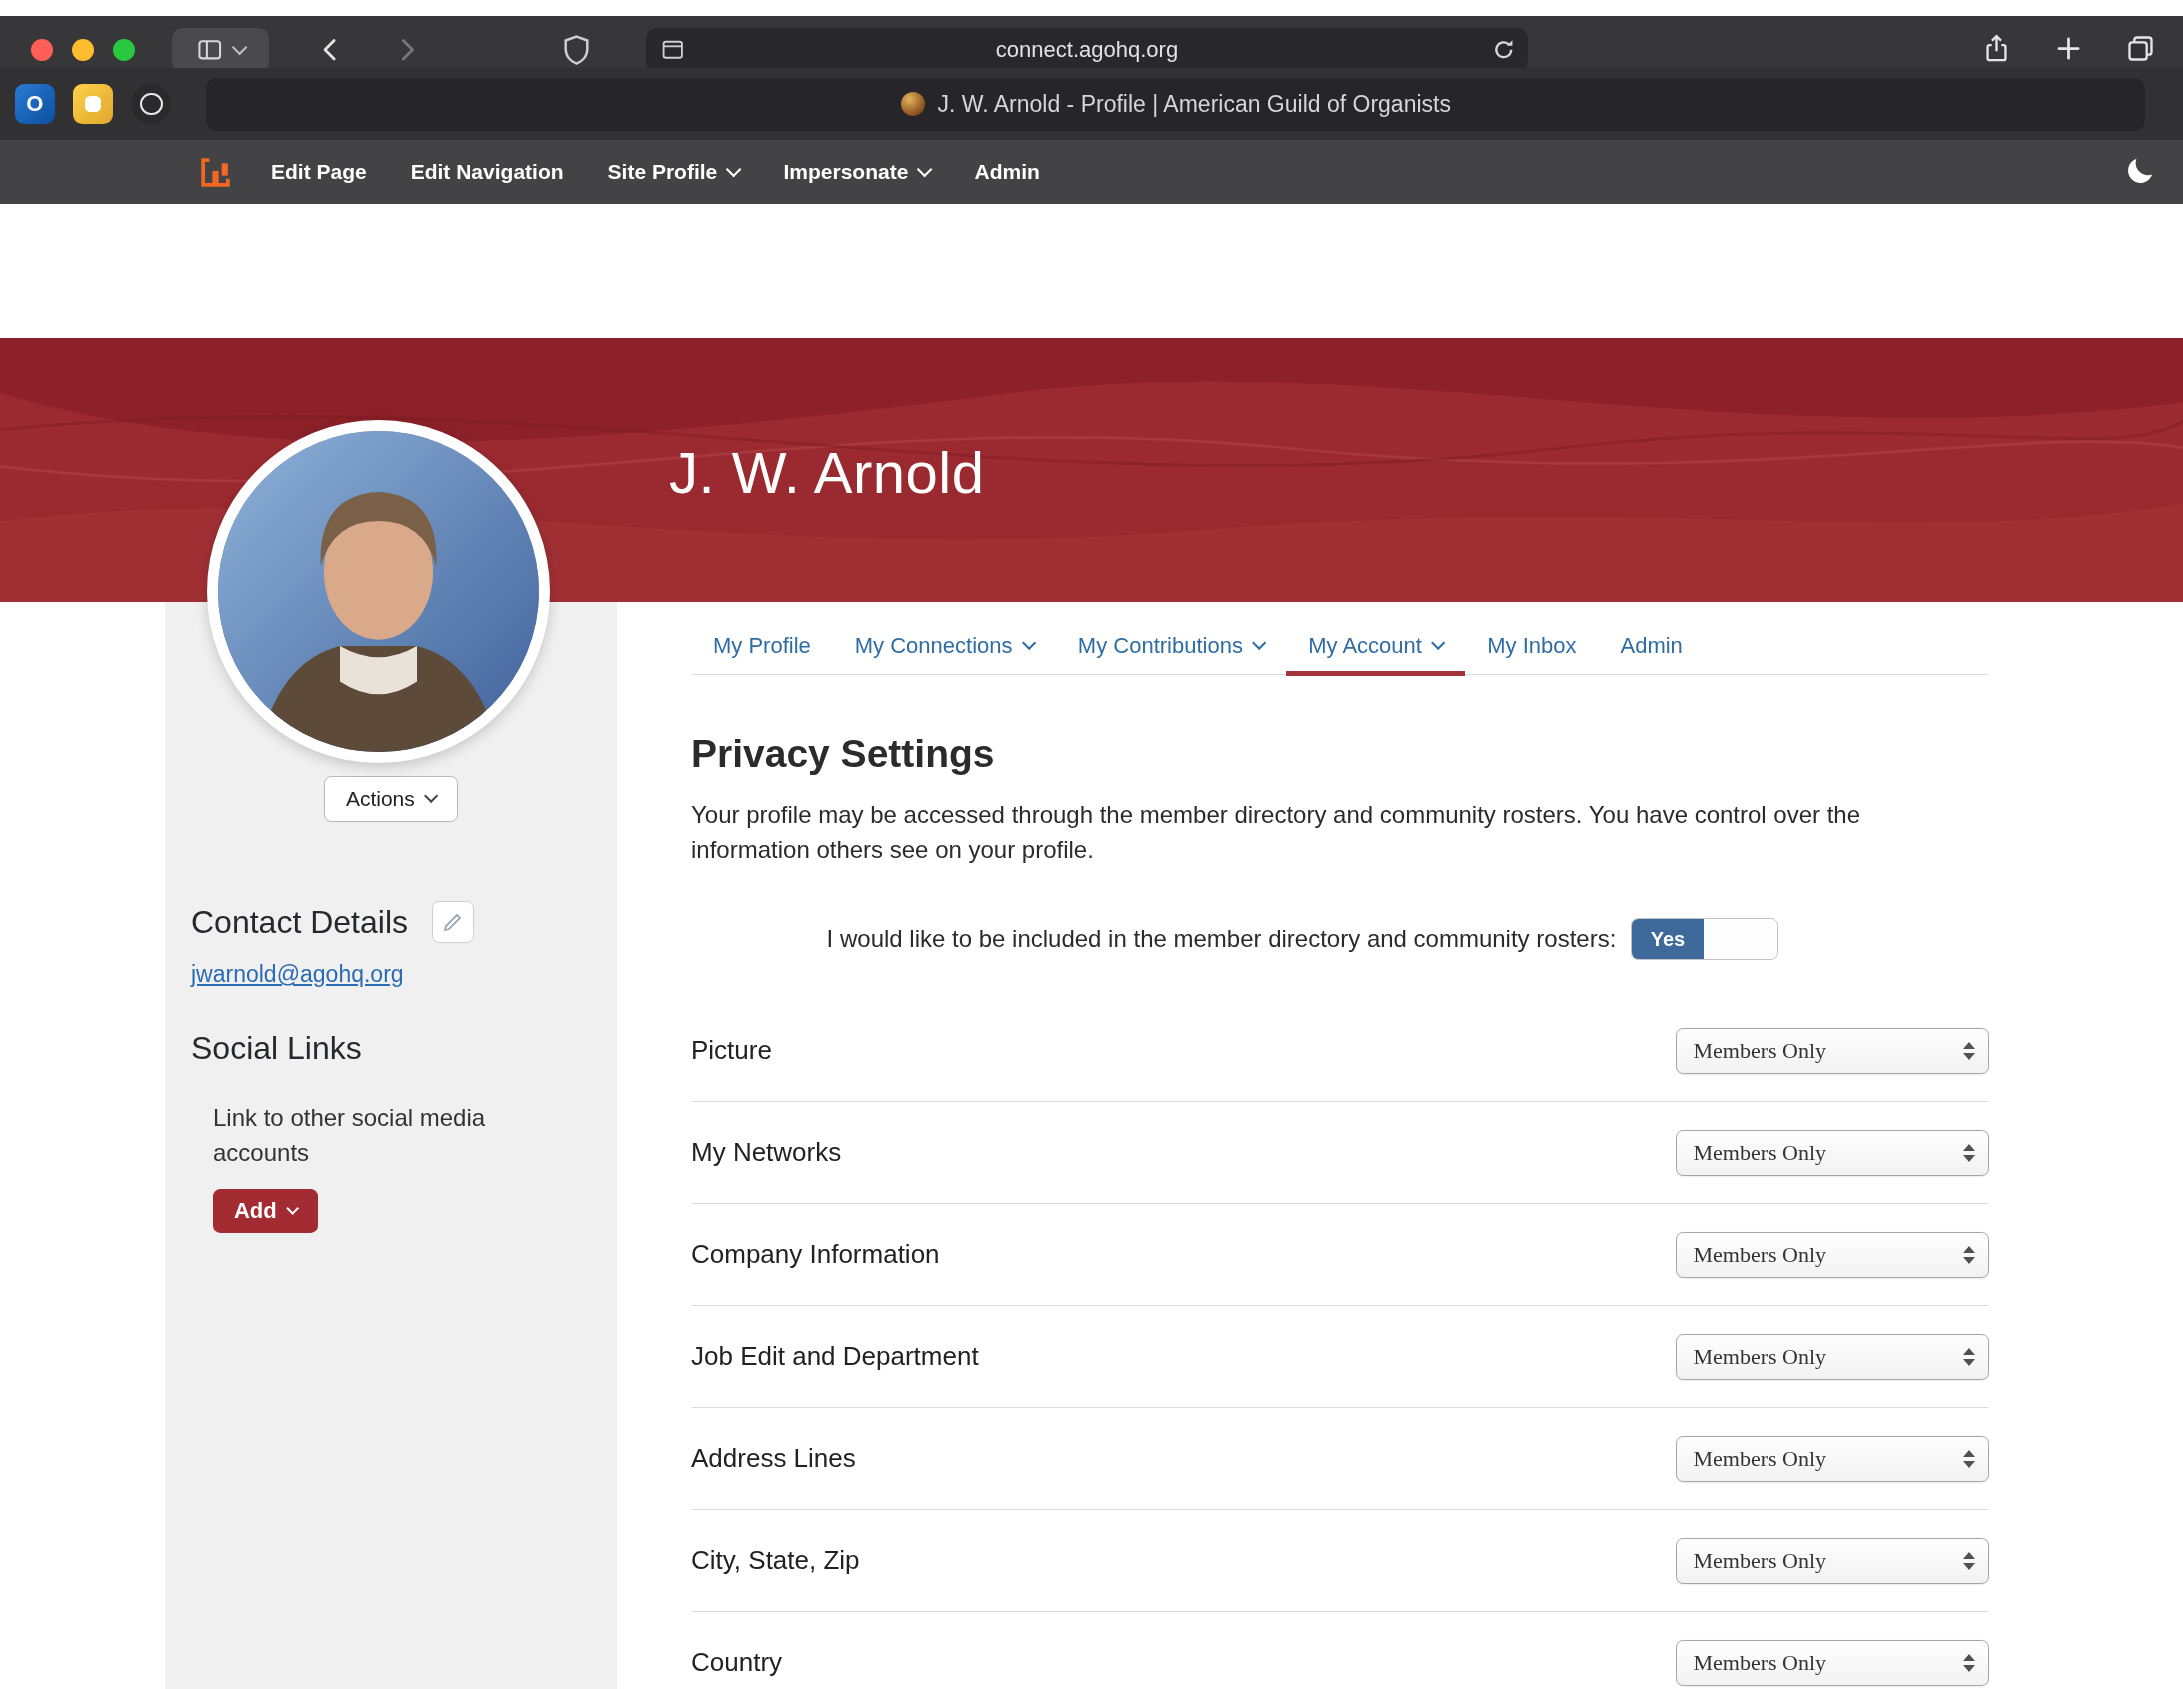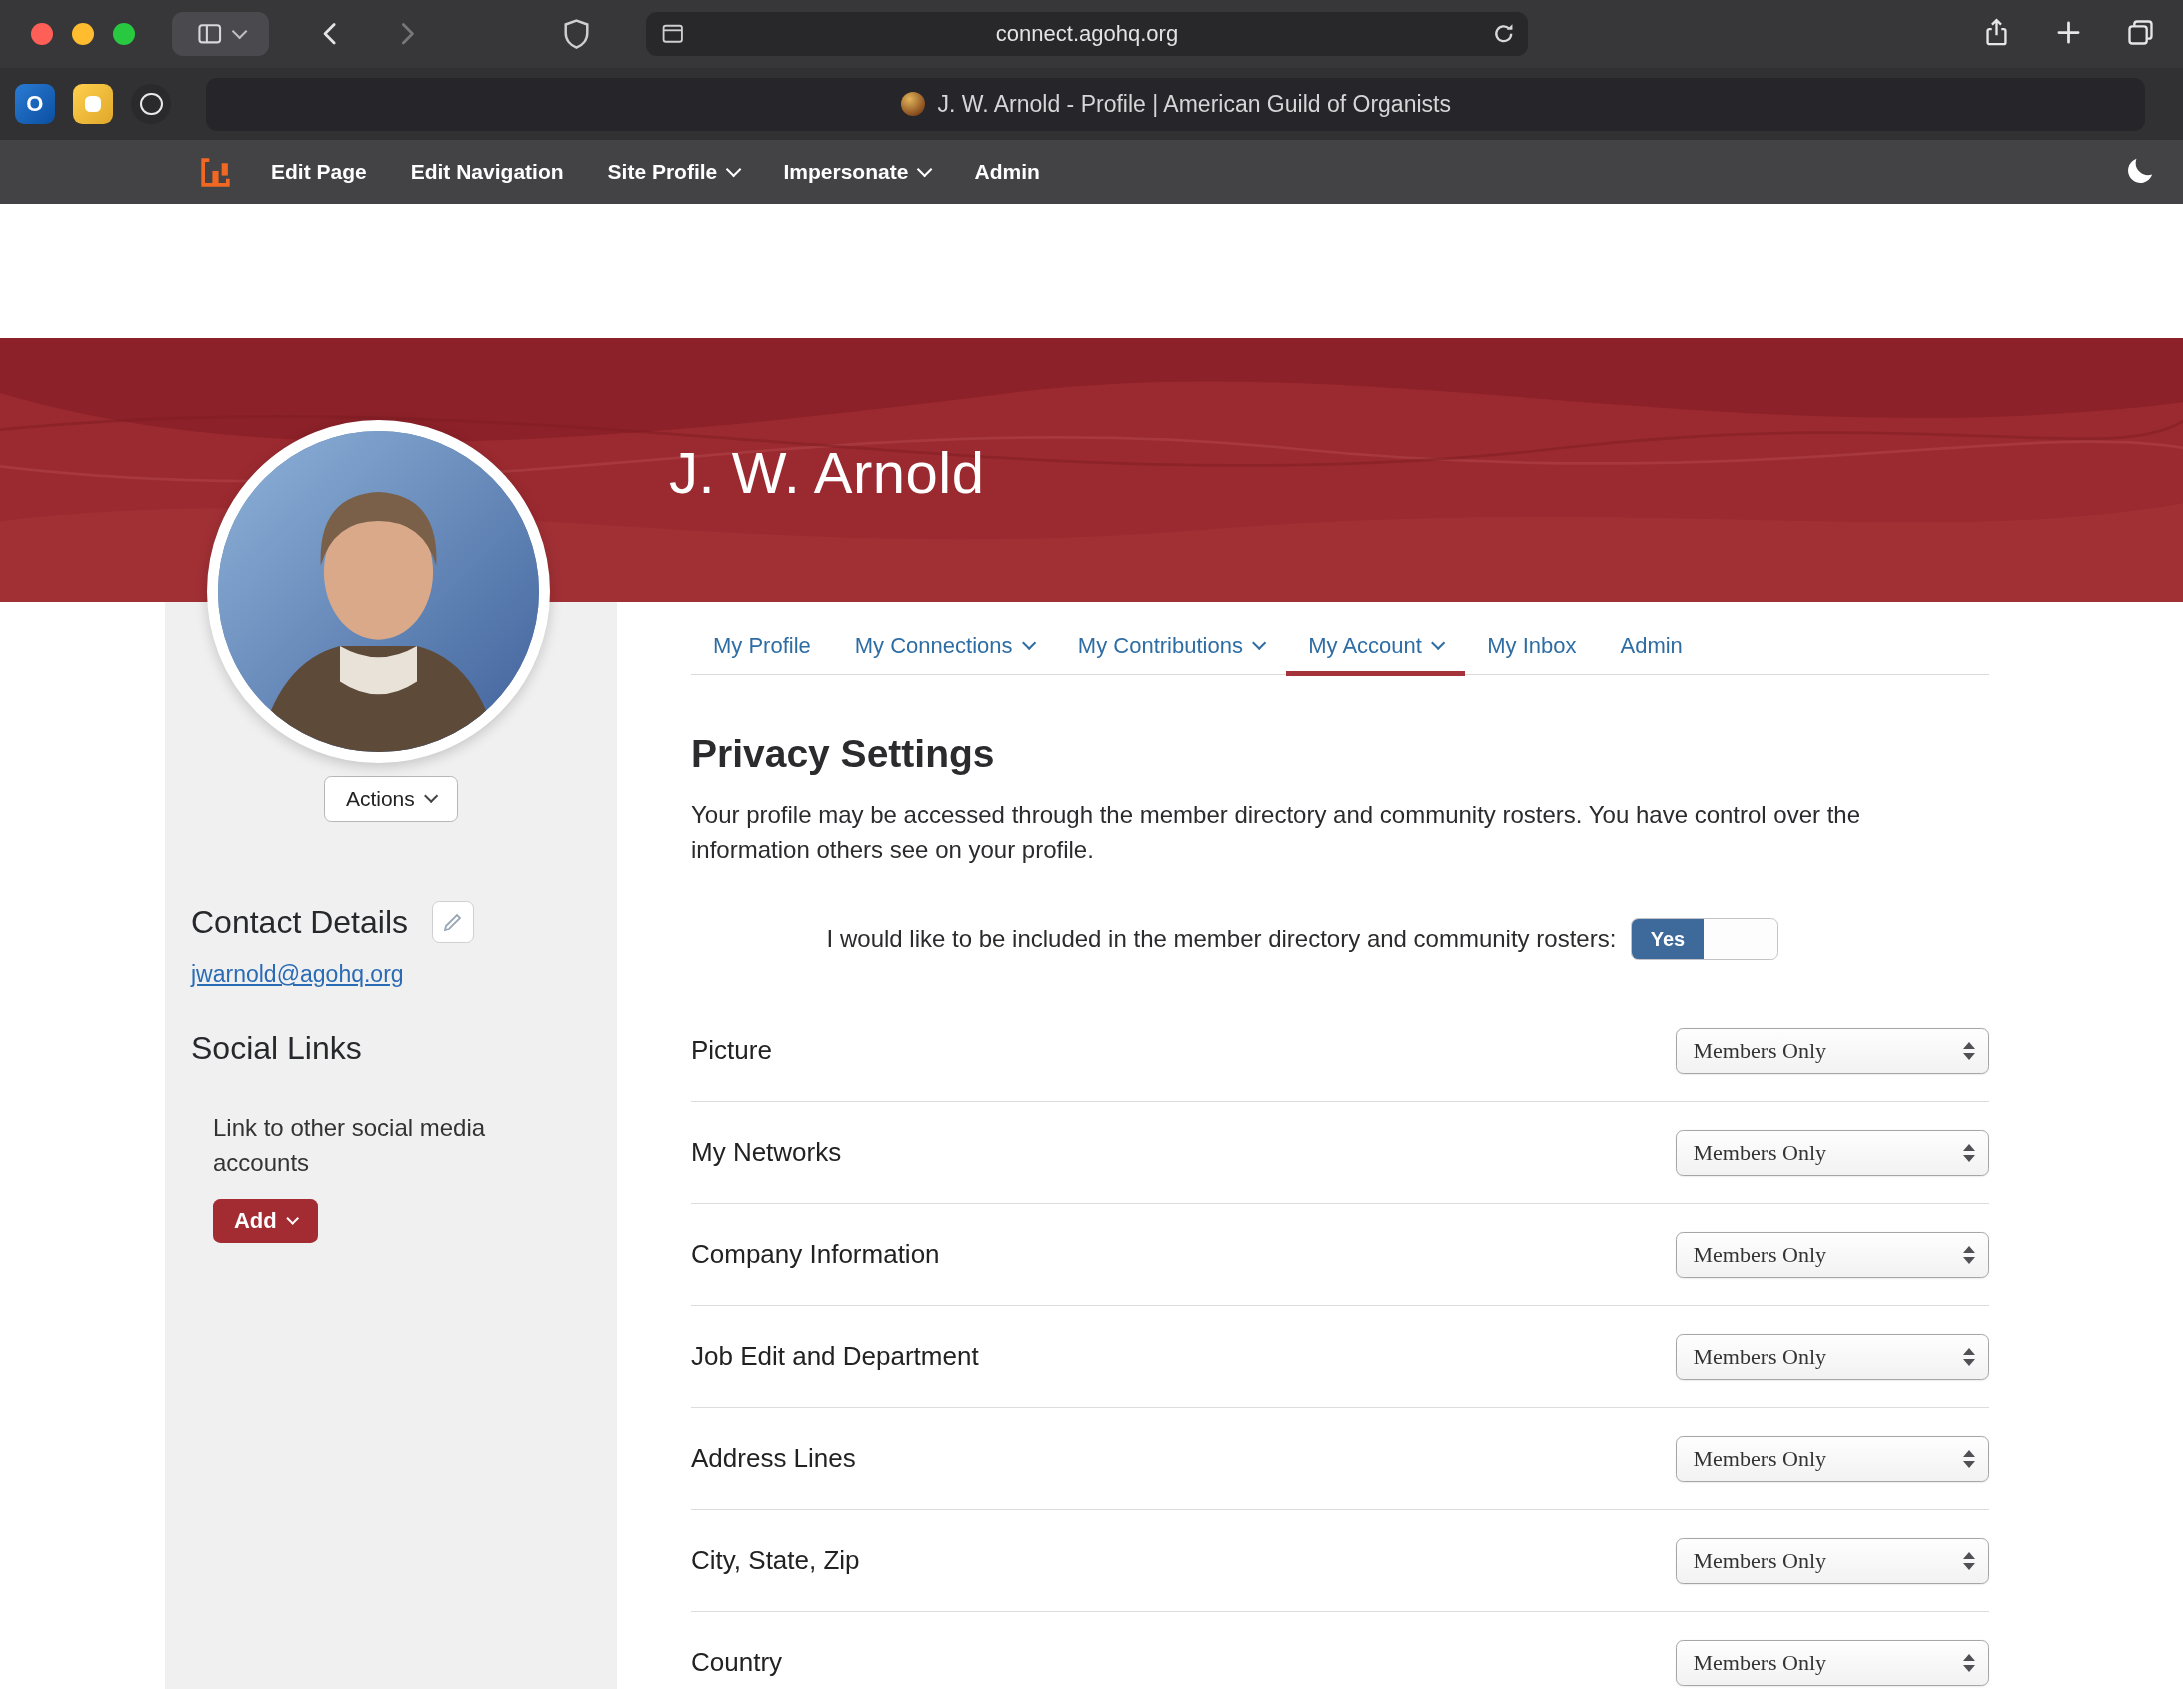--- a/index.html
+++ b/index.html
@@ -1,20 +1,20 @@
 <!DOCTYPE html>
 <html style="font-size:14.7px"><head>
 <meta charset="utf-8">
 <style>
   html,body{margin:0;padding:0;}
   body{font-family:"Liberation Sans",sans-serif;background:#fff;}
   .screen{position:relative;width:2184px;height:1690px;overflow:hidden;background:#fff;}
 
   
-  .chrome1{position:absolute;top:0;left:0;width:2184px;height:68px;background:#37373a;display:flex;align-items:center;padding:0 27.5px 0 31px;box-sizing:border-box;}
+  .chrome1{position:absolute;top:16px;left:0;width:2184px;height:68px;background:#37373a;display:flex;align-items:center;padding:0 27.5px 0 31px;box-sizing:border-box;}
   .traffic{display:flex;gap:19px;align-items:center;}
   .tl{width:22px;height:22px;border-radius:50%;}
   .tl.red{background:#ff5f57;}
   .tl.yellow{background:#febc2e;}
   .tl.green{background:#28c840;}
   .sidebar-pill{margin-left:37px;width:97px;height:44px;background:#4a4a4e;border-radius:11px;display:flex;align-items:center;justify-content:center;gap:11px;}
   .navarrow{margin-left:48px;display:flex;align-items:center;}
   .shield-wrap{margin-left:138px;display:flex;align-items:center;}
   .urlpill{margin-left:51px;width:882px;height:44px;background:#28282b;border-radius:11px;position:relative;display:flex;align-items:center;}
   .urlpill .pageicon{position:absolute;left:13px;top:8.3px;}
@@ -70,21 +70,21 @@
   .bigphoto{position:absolute;left:207px;top:420px;width:343px;height:343px;border:11px solid #fff;border-radius:50%;box-sizing:border-box;overflow:hidden;z-index:5;box-shadow:0 3.7px 13px rgba(0,0,0,.18);background:#5d7fae;}
   .bigphoto svg{width:100%;height:100%;display:block;}
   .actionsbtn{width:134px;height:46px;margin:0 auto;background:#fff;border:1.8px solid #b6b6ba;border-radius:7.3px;display:flex;align-items:center;justify-content:center;color:#222;font-size:21px;box-sizing:border-box;}
   .actionsbtn .chev{border-color:#444;width:8.3px;height:8.3px;}
   .side-section{padding-left:26px;}
   .contact-row{display:flex;align-items:center;margin-top:79px;}
   .side-h{font-size:32px;font-weight:500;color:#26282b;margin:0;}
   .editbtn{width:42px;height:42px;margin-left:24px;background:#fff;border:1.8px solid #cfcfd3;border-radius:7.3px;display:flex;align-items:center;justify-content:center;box-sizing:border-box;}
   .emaillink{display:inline-block;margin-top:18.4px;color:#2a6bb5;font-size:23px;text-decoration:underline;}
   .social-h{margin-top:42px;}
-  .social-text{margin-top:44px;margin-left:22px;font-size:24px;color:#333;line-height:1.45;width:312px;}
+  .social-text{margin-top:34px;margin-left:22px;font-size:24px;color:#333;line-height:1.45;width:312px;}
   .addbtn{margin-top:18.4px;margin-left:22px;width:105px;height:44px;background:#a32c32;border-radius:7.3px;color:#fff;font-size:22px;font-weight:600;display:flex;align-items:center;justify-content:center;}
   .addbtn .chev{border-color:#fff;width:7.3px;height:7.3px;}
 
   
   .main{position:absolute;left:691px;top:602px;width:1298px;}
   .profile-tabs{display:flex;margin-top:22px;border-bottom:0.9px solid #d9d9d9;}
   .ptab{position:relative;padding:9.2px 22px 14.7px;color:#2e6da4;font-size:22px;display:flex;align-items:center;white-space:nowrap;}
   .ptab .chev{border-color:#2e6da4;width:8.3px;height:8.3px;}
   .ptab.active::after{content:"";position:absolute;left:0;right:0;bottom:-1.8px;height:4.6px;background:#a4343a;}
   .privacy-h{margin:57px 0 0;font-size:39px;font-weight:700;color:#2b2b2e;}

